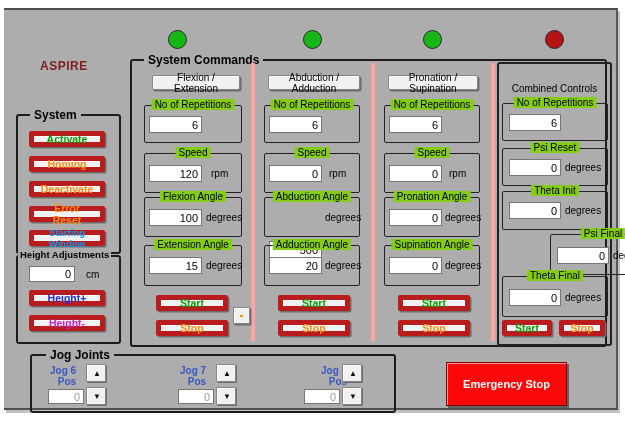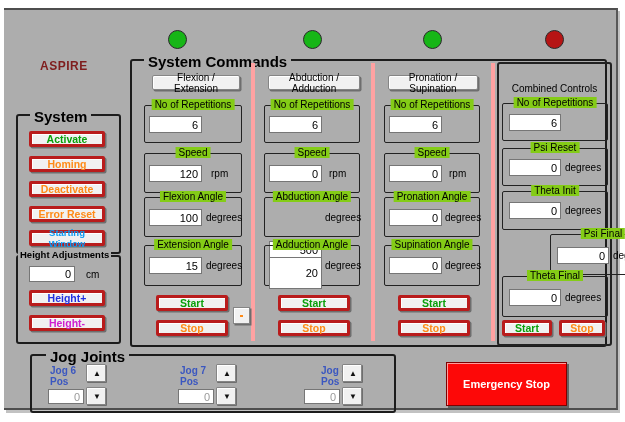--- a/index.html
+++ b/index.html
@@ -3,43 +3,43 @@
 <meta charset="utf-8">
 <style>
   html,body{margin:0;padding:0;}
   body{font-family:"Liberation Sans",sans-serif;}
   #screen{position:relative;width:625px;height:422px;background:#ffffff;overflow:hidden;}
   #panel{position:absolute;left:4px;top:8px;width:614px;height:402px;background:#adadad;
          border-top:2px solid #4e4e4e;border-right:2px solid #585858;border-bottom:2px solid #4e4e4e;
          box-sizing:border-box;box-shadow:2px 3px 0 #c2c2c2;}
   .frame{position:absolute;border:2px solid #1c1c1c;border-radius:3px;}
   .subframe{position:absolute;border:1.5px solid #222;border-radius:2px;}
-  .legend{position:absolute;top:-8px;background:#adadad;font-weight:bold;font-size:15px;
+  .legend{position:absolute;top:-8px;background:#adadad;font-weight:bold;font-size:12px;
           padding:0 4px;white-space:nowrap;color:#000;}
   .flabel{position:absolute;top:-7px;left:50%;transform:translateX(-50%);background:#84cc16;
           font-size:10px;padding:0 3px;white-space:nowrap;color:#000;}
-  .btn{position:absolute;background:#f1f1f1;border:3px solid #b91c1c;border-radius:2px;
+  .btn{position:absolute;background:#f1f1f1;border:5px solid #b91c1c;border-radius:2px;
        box-shadow:inset 1px 1px 0 #ffffff,1.5px 1.5px 0 #6e6e6e;
        display:flex;align-items:center;justify-content:center;
        font-family:"Liberation Sans",sans-serif;font-weight:bold;font-size:10.5px;cursor:pointer;box-sizing:border-box;}
   .hdrbtn{position:absolute;background:#f1f1f1;border:1px solid #858585;border-radius:2px;
        box-shadow:inset 1px 1px 0 #ffffff,1.5px 1.5px 0 #6e6e6e;
        display:flex;align-items:center;justify-content:center;
        font-family:"Liberation Sans",sans-serif;font-size:10px;color:#000;cursor:pointer;box-sizing:border-box;}
   .field{position:absolute;background:#fff;border:1px solid #767676;font-size:11px;color:#000;
          text-align:right;padding:0 3px;font-family:"Liberation Sans",sans-serif;box-sizing:border-box;}
   .field.dim{color:#9a9a9a;}
   .unit{position:absolute;font-size:10px;color:#000;white-space:nowrap;}
   .led{position:absolute;width:19px;height:19px;border-radius:50%;border:1.5px solid #2a2a2a;box-sizing:border-box;}
   .led.green{background:#17b617;}
   .led.red{background:#b61414;}
   .sep{position:absolute;width:4px;background:#ffa2a2;}
   .green-t{color:#0aa00a;} .orange-t{color:#ff8b17;} .blue-t{color:#0a9bf5;}
   .dblue-t{color:#2330e0;} .magenta-t{color:#cf1ecf;}
-  .joglabel{position:absolute;font-size:10px;font-weight:bold;color:#3b57c0;line-height:11px;white-space:pre;}
+  .joglabel{position:absolute;font-size:10px;font-weight:bold;color:#3b57c0;line-height:11px;white-space:pre;text-align:right;}
   .jogbtn{position:absolute;width:20px;height:18px;background:#f1f1f1;border:1px solid #858585;
           box-shadow:inset 1px 1px 0 #fff,1px 1px 0 #6e6e6e;display:flex;align-items:center;justify-content:center;
           font-size:8px;color:#111;cursor:pointer;box-sizing:border-box;gap:2px;border-radius:1px;}
   .dot{width:3px;height:3px;border-radius:50%;display:inline-block;}
   .dot.b{background:#2a2af0;} .dot.m{background:#d81e9a;}
   .estop{position:absolute;background:#fd0808;border:1px solid #7e0000;color:#fff;font-weight:bold;font-size:11px;
          display:flex;align-items:center;justify-content:center;cursor:pointer;
          box-shadow:inset 1px 1px 0 rgba(255,255,255,.6),2px 2px 0 #636363;box-sizing:border-box;}
   .brand{position:absolute;font-weight:bold;font-size:12px;color:#7f1d1d;letter-spacing:.5px;}
   .ctitle{position:absolute;font-size:10px;color:#000;white-space:nowrap;}
@@ -121,21 +121,21 @@
         <input class="field" style="left: 4px; top: 11px; width: 53px; height: 17px;" readonly="" value="0">
         <span class="unit" style="left:64px;top:14px;">rpm</span>
       </div>
       <div class="subframe" style="left:132px;top:136px;width:94px;height:38px;">
         <span class="flabel">Abduction Angle</span>
         <input class="field" style="left: 4px; top: 11px; width: 53px; height: 17px; margin-top: 32px;" readonly="" value="500">
         <span class="unit" style="left:60px;top:14px;">degrees</span>
       </div>
       <div class="subframe" style="left:132px;top:184px;width:94px;height:39px;">
         <span class="flabel">Adduction Angle</span>
-        <input class="field" style="left: 4px; top: 11px; width: 53px; height: 32px;" readonly="" value="20">
+        <input class="field" style="left: 4px; top: 11px; width: 53px; height: 17px;" readonly="" value="20">
         <span class="unit" style="left:60px;top:14px;">degrees</span>
       </div>
       <button class="btn green-t" style="left:146px;top:234px;width:72px;height:16px;">Start</button>
       <button class="btn orange-t" style="left:146px;top:259px;width:72px;height:16px;">Stop</button>
 
       <button class="hdrbtn" style="left:256px;top:14px;width:90px;height:15px;">Pronation / Supination</button>
       <div class="subframe" style="left:252px;top:44px;width:94px;height:36px;">
         <span class="flabel">No of Repetitions</span>
         <input class="field" style="left: 4px; top: 10px; width: 53px; height: 17px;" readonly="" value="6">
       </div>

